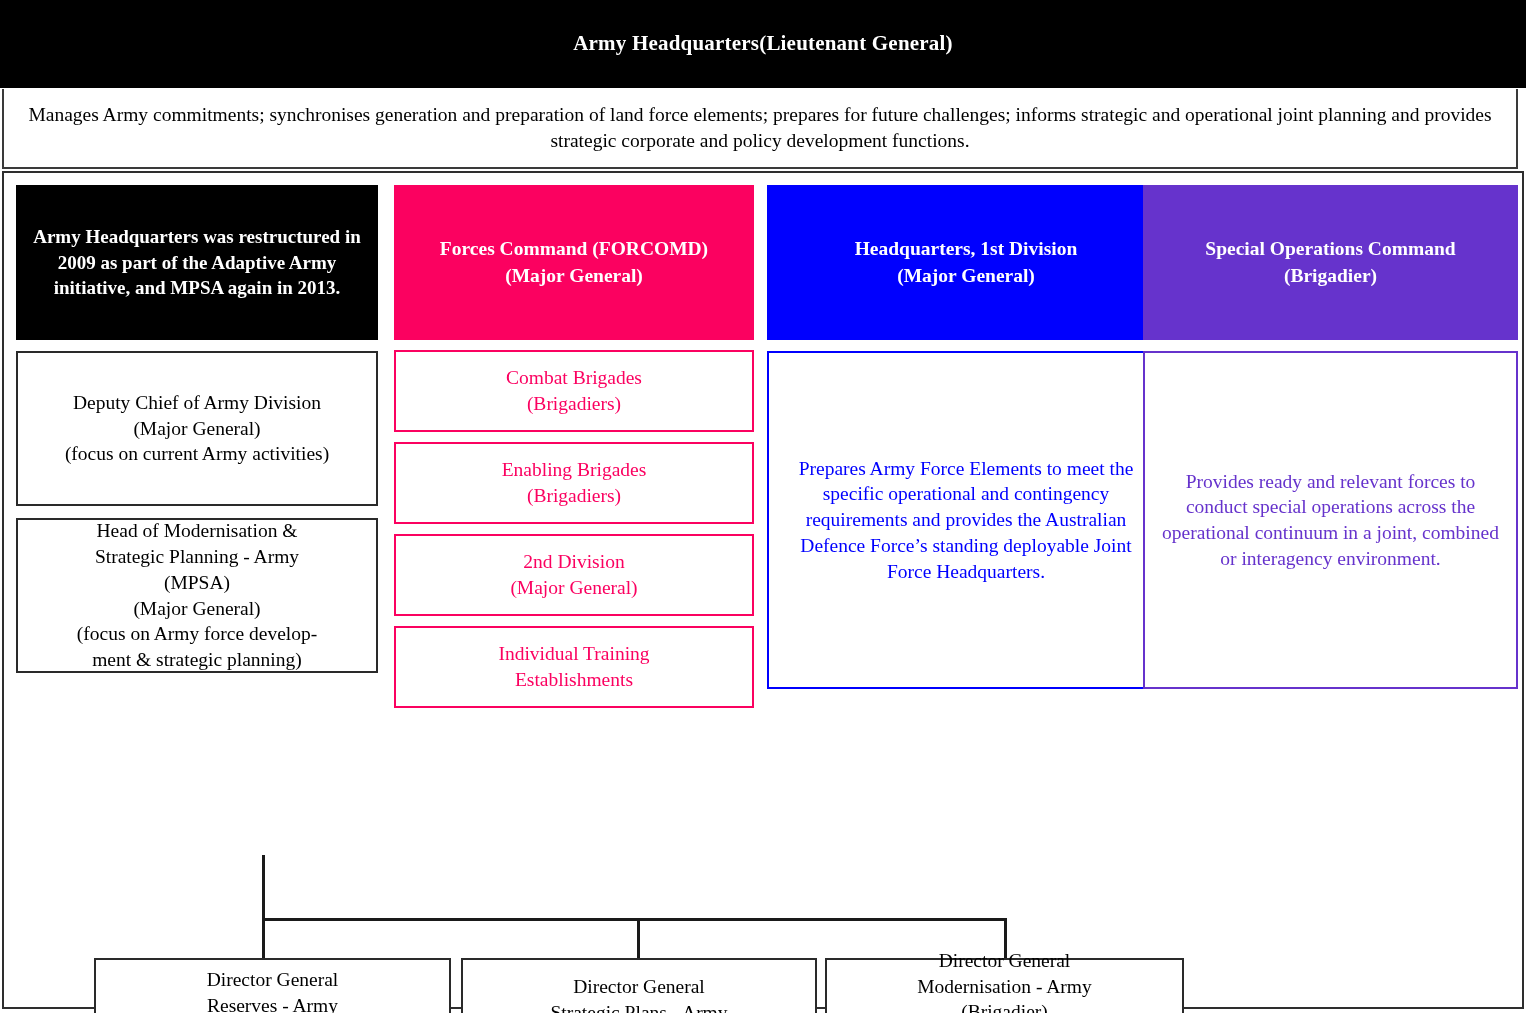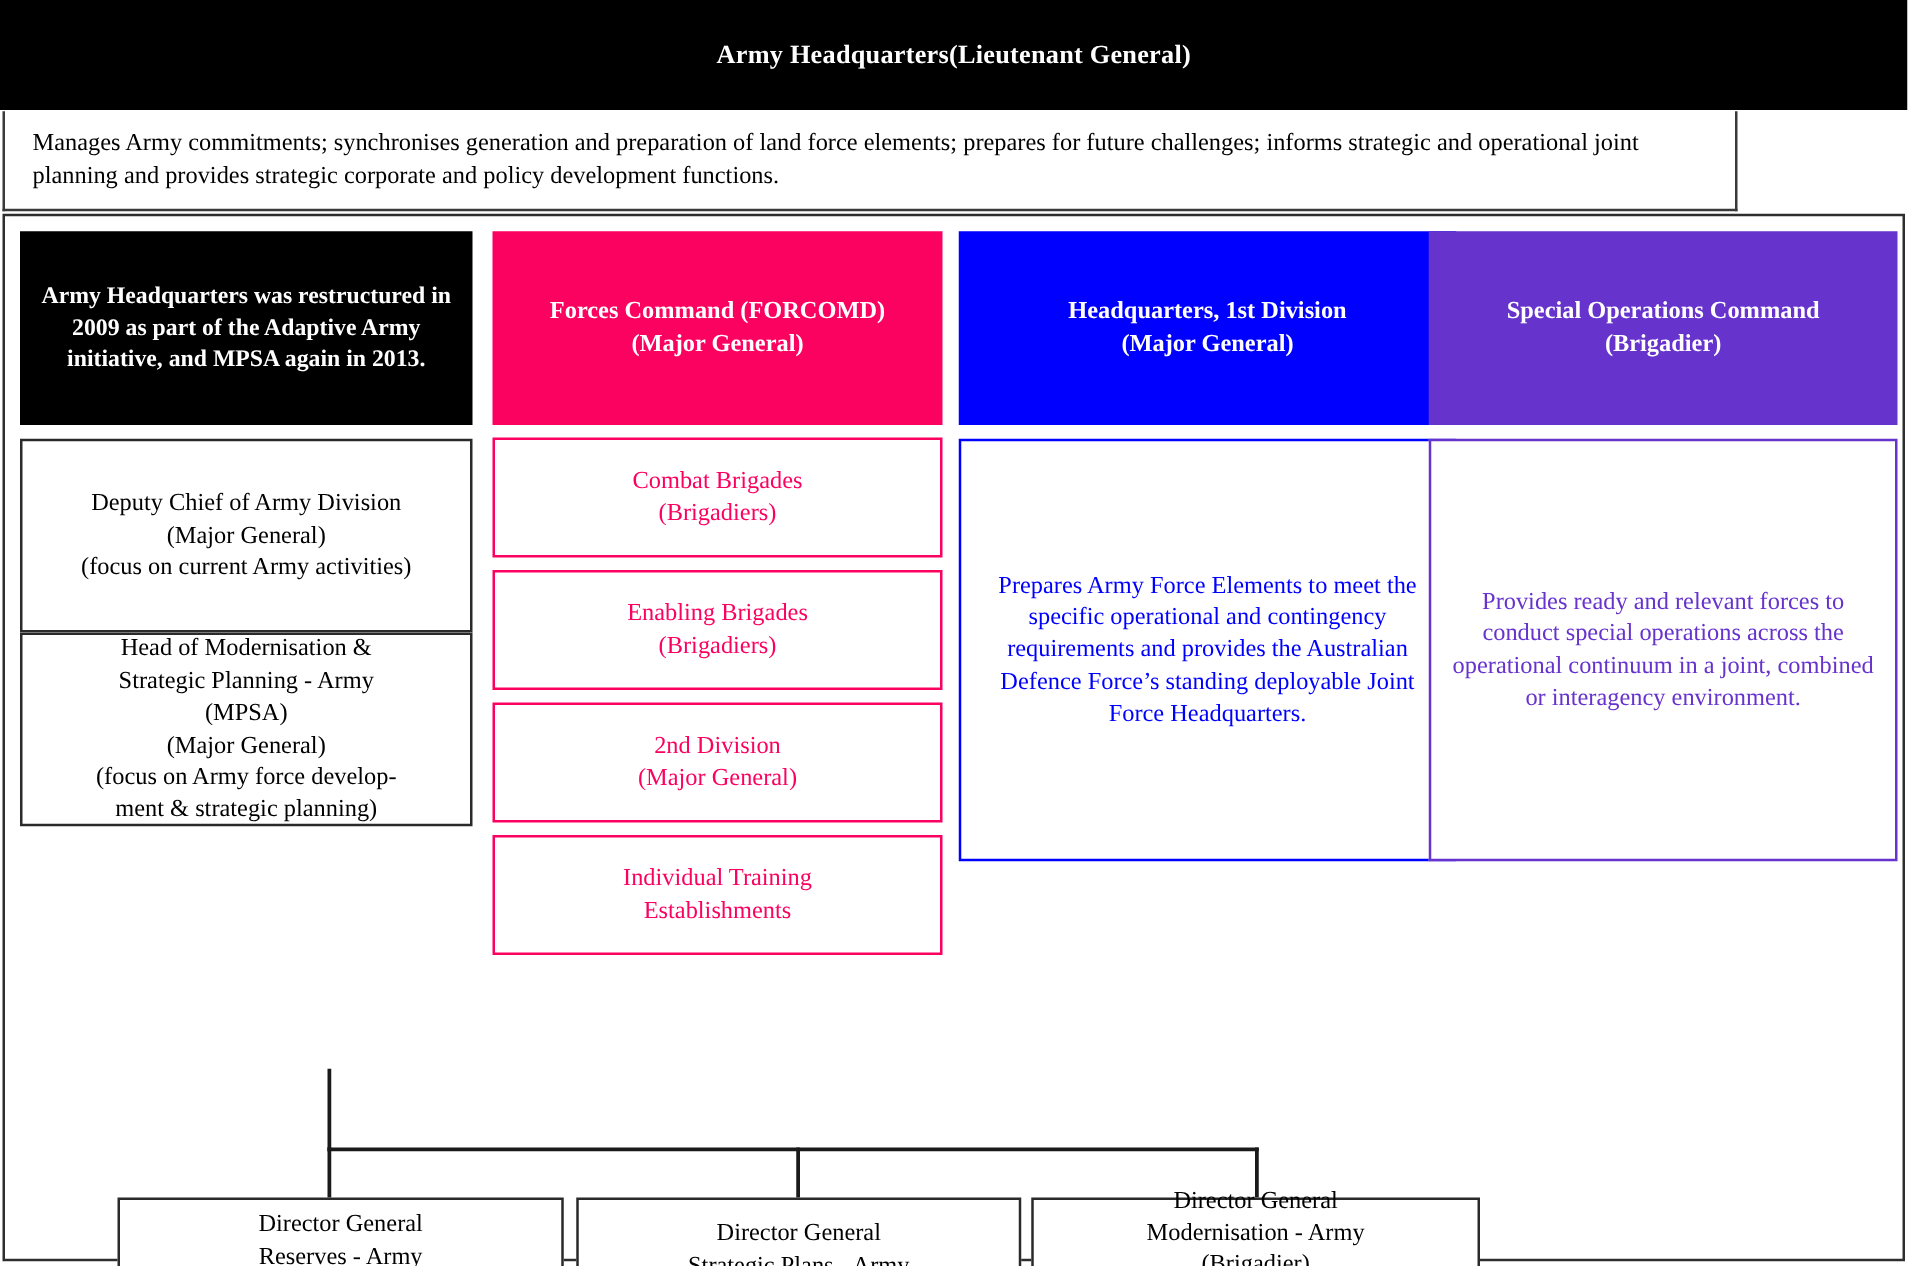--- a/index.html
+++ b/index.html
@@ -31,28 +31,28 @@
     font-weight: bold;
     font-size: 21px;
     line-height: 1.32;
     letter-spacing: 0.2px;
   }
 
   
   .desc-strip {
     position: absolute;
     left: 2px; top: 89px;
-    width: 1388px; height: 80px;
+    width: 1516px; height: 80px;
     border: 2px solid #3a3a3a;
     border-top: none;
     background: #ffffff;
     display: flex;
     align-items: center;
     justify-content: center;
-    text-align: left;
+    text-align: center;
     padding: 0 22px;
   }
   .desc-strip span {
     font-size: 19.5px;
     line-height: 1.33;
     color: #000000;
   }
 
   
   .body-frame {
@@ -116,24 +116,24 @@
     padding-left: 10px;
   }
   .cbox-purple {
     border: 2px solid #6633cc;
     color: #6633cc;
     font-size: 19.5px;
   }
 
   
   .box-dcad  { margin-top: 11px; height: 155px; }
-  .box-mpsa  { height: 155px; }
-
-  
-  .pk { margin-top: 10px; height: 96px; }
+  .box-mpsa  { margin-top: 12px; height: 155px; }
+
+  
+  .pk { margin-top: 10px; height: 82px; }
   .pk:first-of-type { margin-top: 11px; }
 
   
   .box-tall { margin-top: 11px; height: 338px; }
 
   
   .line { position: absolute; background: #1a1a1a; }
   .v-trunk   { left: 258px; top: 682px; width: 3px; height: 66px; }
   .h-bar     { left: 258px; top: 745px; width: 745px; height: 3px; }
   .v-drop-a  { left: 258px; top: 745px; width: 3px; height: 42px; }

